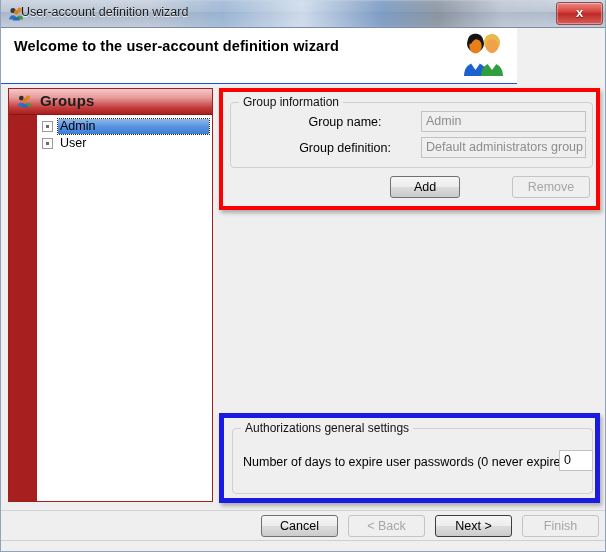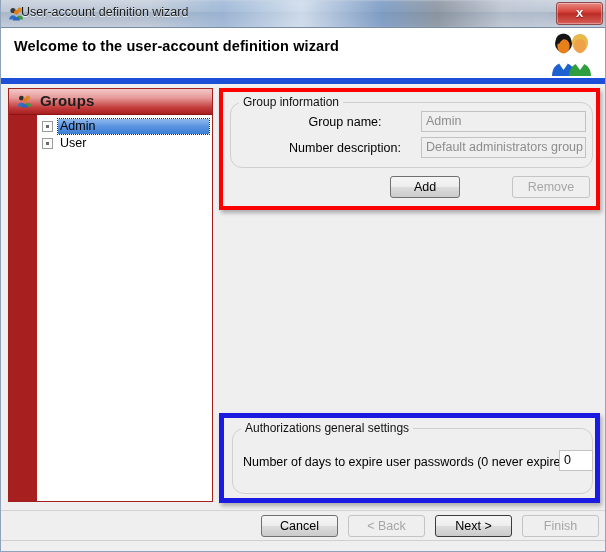--- a/index.html
+++ b/index.html
@@ -79,24 +79,24 @@
     font-weight: bold;
     color: #ffffff;
     text-shadow: 0 1px 1px rgba(0,0,0,0.45);
     line-height: 16px;
   }
 
   
   .header {
     position: absolute;
     left: 1px; top: 28px;
-    width: 604px;
+    width: 516px;
     height: 56px;
     background: #ffffff;
-    border-bottom: 6px solid #1d4ed8;
+    border-bottom: 1px solid #1d4ed8;
     box-sizing: border-box;
   }
   .header-title {
     position: absolute;
     left: 13px; top: 10px;
     font-size: 14.5px;
     font-weight: bold;
     color: #000000;
     letter-spacing: 0.1px;
   }
@@ -228,21 +228,21 @@
     height: 90px;
     border: 5px solid #1a1ae0;
     box-sizing: border-box;
     background: #efefef;
     box-shadow: 2px 3px 4px rgba(0,0,0,0.28);
   }
 
   .groupbox {
     position: absolute;
     border: 1px solid #cfcfcf;
-    border-radius: 12px;
+    border-radius: 4px;
     box-sizing: border-box;
     background: transparent;
   }
   .groupbox > .gb-legend {
     position: absolute;
     top: -8px;
     left: 8px;
     background: #efefef;
     padding: 0 4px;
     font-size: 12px;
@@ -422,21 +422,21 @@
     </div>
   </div>
 
   <div class="redbox">
     <div class="groupbox" id="gb-info">
       <span class="gb-legend">Group information</span>
 
       <span class="field-label" style="left:46px; top:12px; width:136px;">Group name:</span>
       <div class="textbox" style="left:190px; top:8px; width:165px;">Admin</div>
 
-      <span class="field-label" style="left:46px; top:38px; width:136px;">Number description:</span>
+      <span class="field-label" style="left:46px; top:38px; width:136px;">Group definition:</span>
       <div class="textbox" style="left:190px; top:34px; width:165px;">Default administrators group</div>
     </div>
 
     <div class="btn" style="left:167px; top:84px; width:70px;">Add</div>
     <div class="btn disabled" style="left:289px; top:84px; width:78px;">Remove</div>
   </div>
 
   <div class="bluebox">
     <div class="groupbox" id="gb-auth">
       <span class="gb-legend">Authorizations general settings</span>

